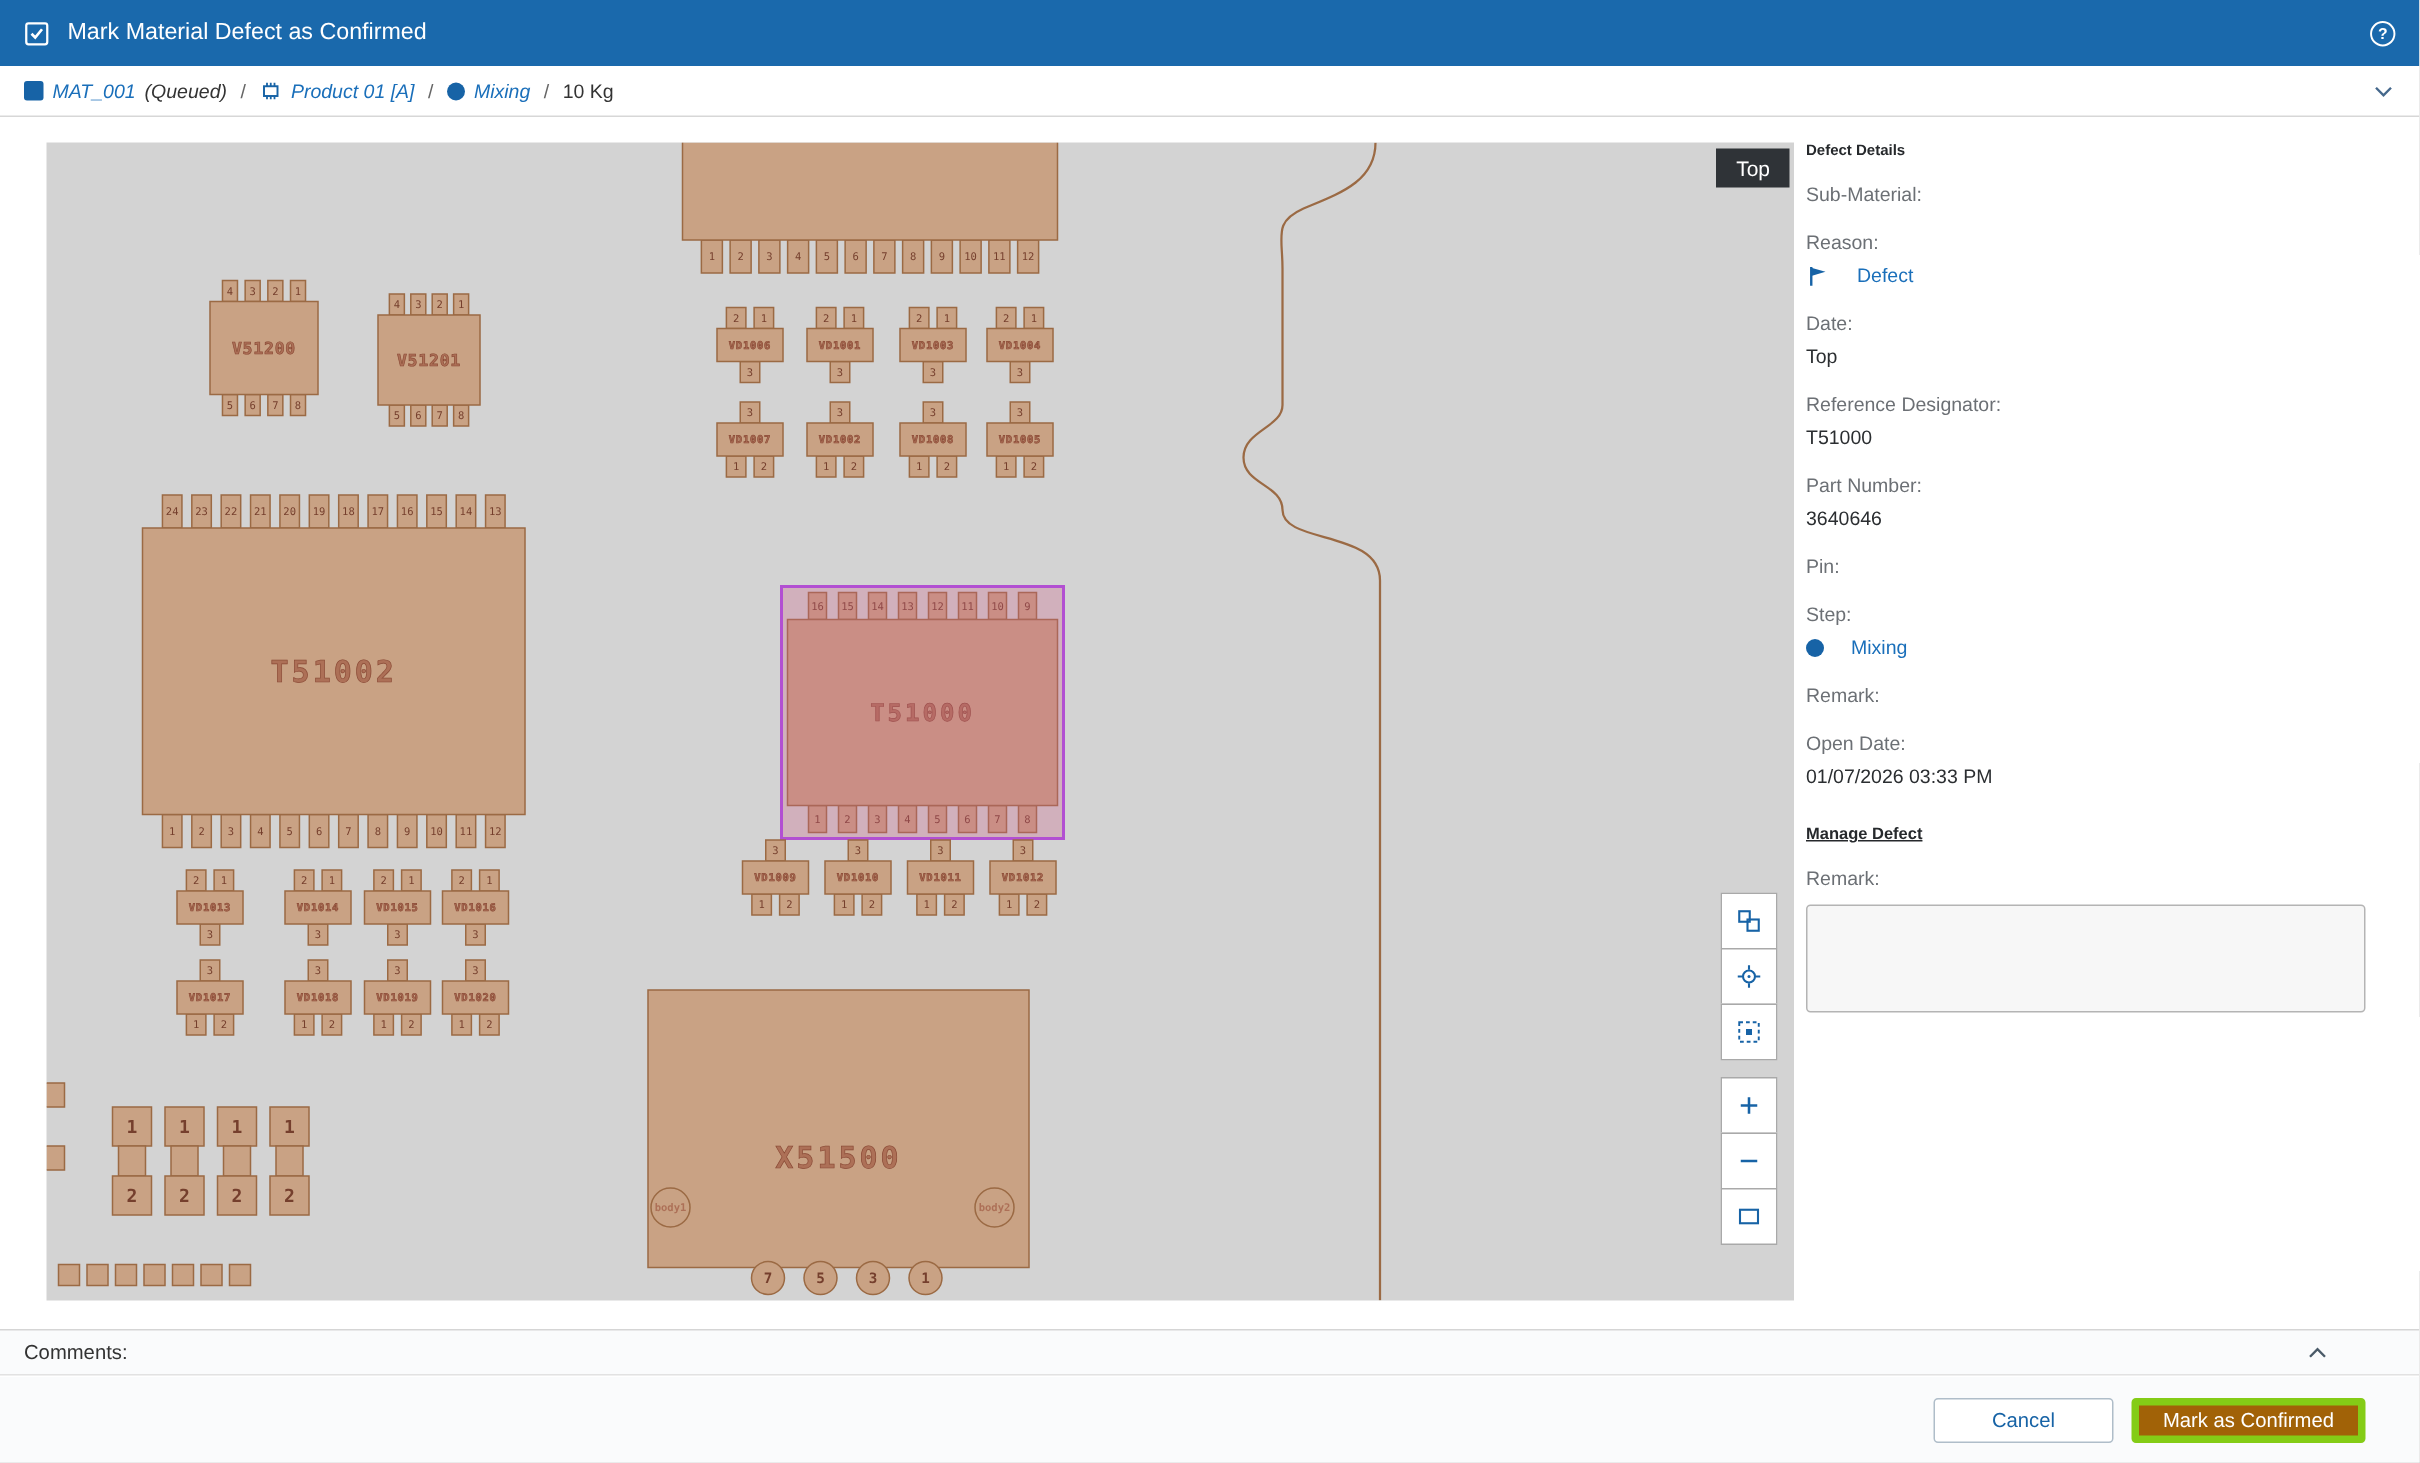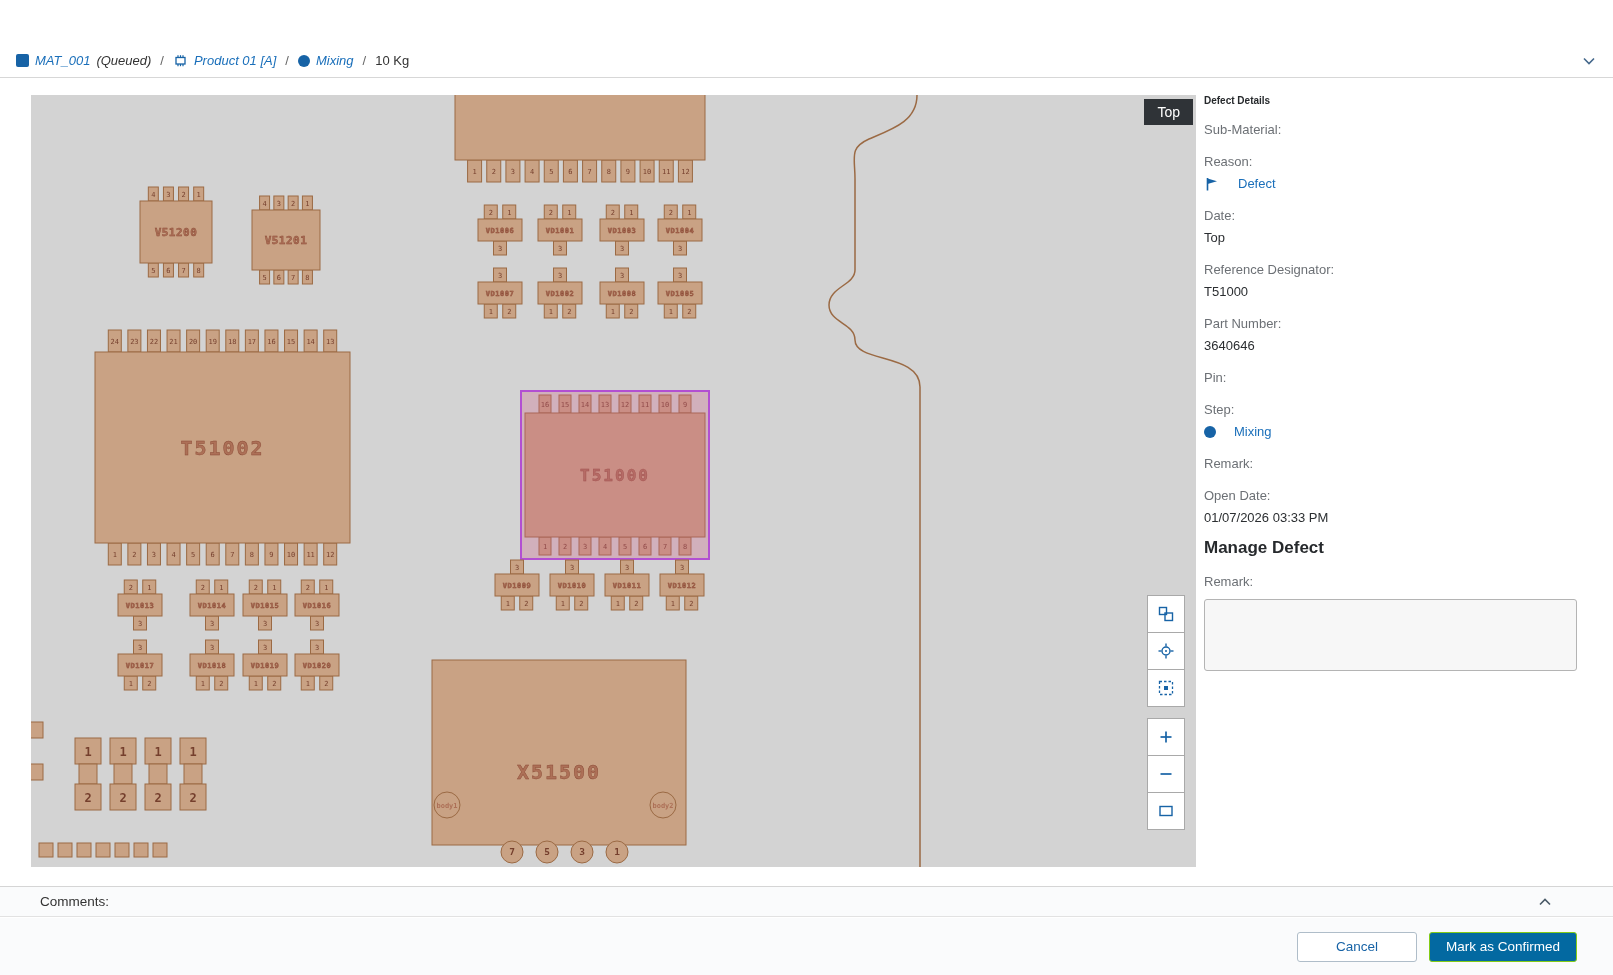--- a/index.html
+++ b/index.html
@@ -35,44 +35,57 @@
   .tb-btn { width:38px; height:38px; background:#fff; border:1px solid #a9a9a9; margin-top:-1px;
             display:flex; align-items:center; justify-content:center; cursor:pointer; }
   .tb-btn:first-child { margin-top:0; }
 
   
   .details { position:absolute; left:1204px; top:0; width:373px; font-size:13px; }
   .dd-title { margin-top:17px; font-size:10px; font-weight:bold; color:#26292c; }
   .dd-label { margin-top:16px; color:#6c7075; line-height:16px; }
   .dd-value { margin-top:6px; color:#2b2e31; line-height:16px; }
   .dd-link-row { margin-top:6px; display:flex; align-items:center; gap:18px; line-height:16px; }
-  .dd-manage { margin-top:12px; font-size:17px; font-weight:bold; color:#26292c; }
+  .dd-manage { margin-top:24px; font-size:11px; font-weight:bold; color:#26292c;text-decoration:underline; }
   .dd-remark-input { margin-top:9px; width:100%; height:72px; background:#f7f7f7;
                      border:1px solid #b4b4b4; border-radius:3px; resize:none;
                      font-family:"Liberation Sans", sans-serif; font-size:13px; padding:6px; }
 
   
   .comments { position:absolute; top:886px; left:0; right:0; height:31px; background:#fafbfc;
               border-top:1px solid #d5d5d5; border-bottom:1px solid #e2e2e2;
-              display:flex; align-items:center; padding:0 60px 0 40px; font-size:13.5px; color:#333; }
+              display:flex; align-items:center; padding:0 60px 0 16px; font-size:13.5px; color:#333; }
   .comments-chevron { margin-left:auto; cursor:pointer; display:flex; align-items:center; }
 
   
   .footerbar { position:absolute; top:918px; left:0; right:0; height:57px; background:#fafbfc;
                display:flex; align-items:center; justify-content:flex-end; gap:12px; padding-right:36px; }
   .btn { height:30px; border-radius:3px; font-size:13.5px; cursor:pointer;
          font-family:"Liberation Sans", sans-serif; }
   .btn-cancel { background:#fff; color:#1763a6; border:1px solid #afbdc9; padding:0 38px; }
-  .btn-confirm { background:#0369a1; color:#fff; border:1px solid #84cc16; padding:0 16px; }
+  .btn-confirm { background:#a16207; color:#fff; border:5px solid #84cc16; padding:0 16px; }
 </style>
 </head>
 <body>
 
 <div class="app">
 
+  <div class="header">
+    <svg width="19" height="19" viewBox="0 0 19 19">
+      <rect x="2.5" y="2.5" width="14" height="14" rx="1.5" fill="none" stroke="#fff" stroke-width="1.5"></rect>
+      <path d="M6 9.5 L8.5 12 L13 6.5" fill="none" stroke="#fff" stroke-width="1.8"></path>
+    </svg>
+    <span class="header-title">Mark Material Defect as Confirmed</span>
+    <span class="help-btn">
+      <svg width="19" height="19" viewBox="0 0 19 19">
+        <circle cx="9.5" cy="9.5" r="7.8" fill="none" stroke="#fff" stroke-width="1.3"></circle>
+        <text x="9.5" y="13.3" font-size="10.5" font-weight="bold" fill="#fff" text-anchor="middle" font-family="Liberation Sans, sans-serif">?</text>
+      </svg>
+    </span>
+  </div>
 
   <div class="breadcrumb">
     <span class="crumb">
       <span class="sq-icon"></span>
       <a class="link">MAT_001</a>
       <span>(Queued)</span>
     </span>
     <span class="sep">/</span>
     <span class="crumb">
       <svg width="15" height="15" viewBox="0 0 15 15">

